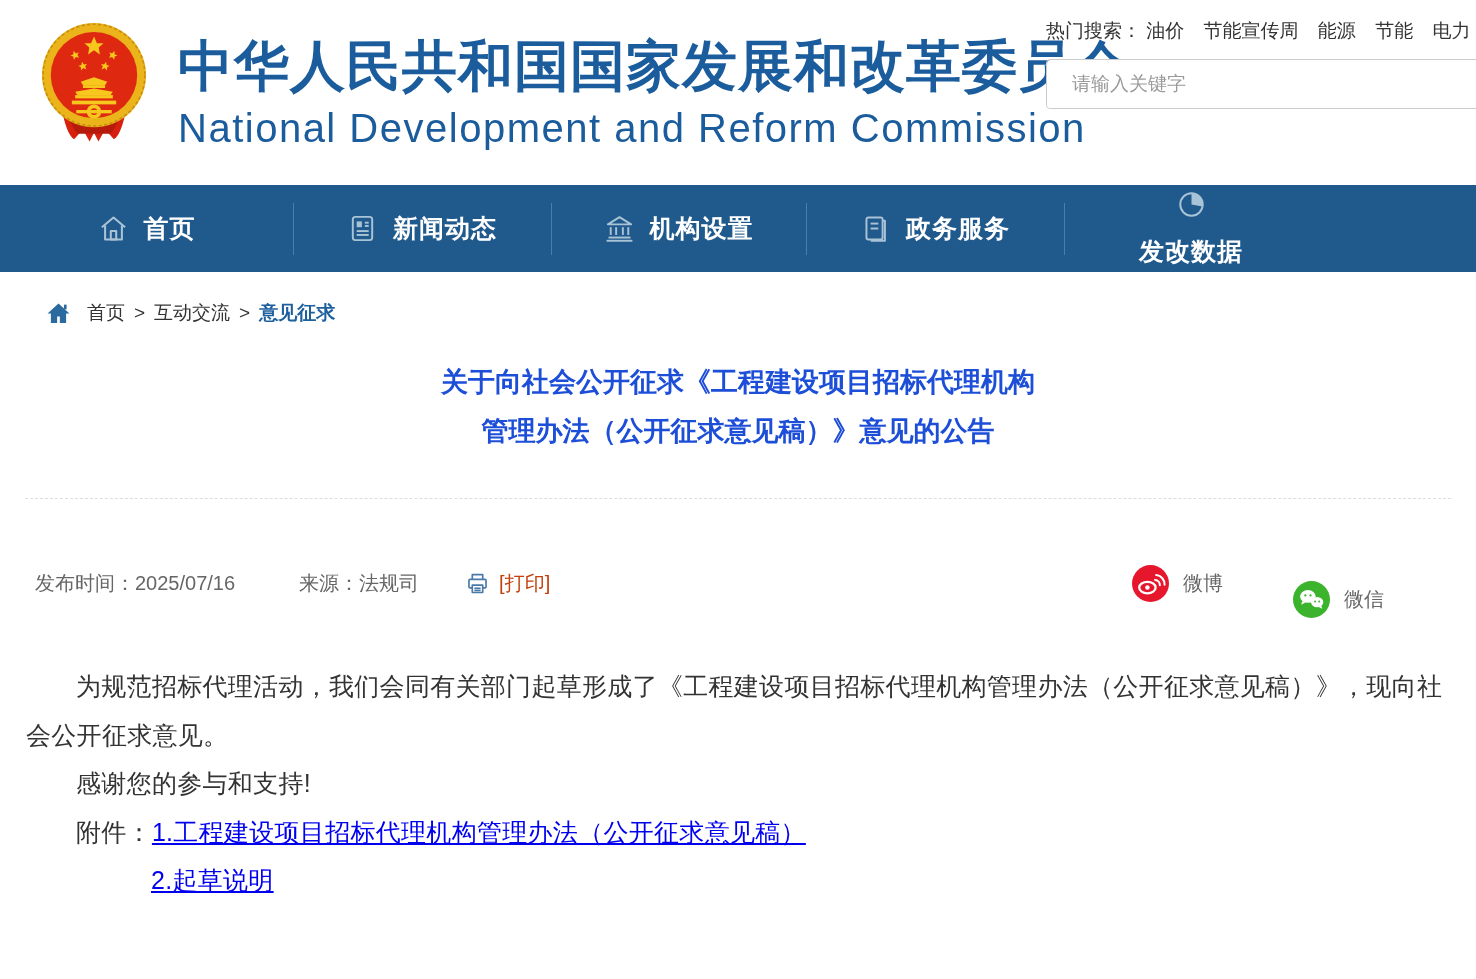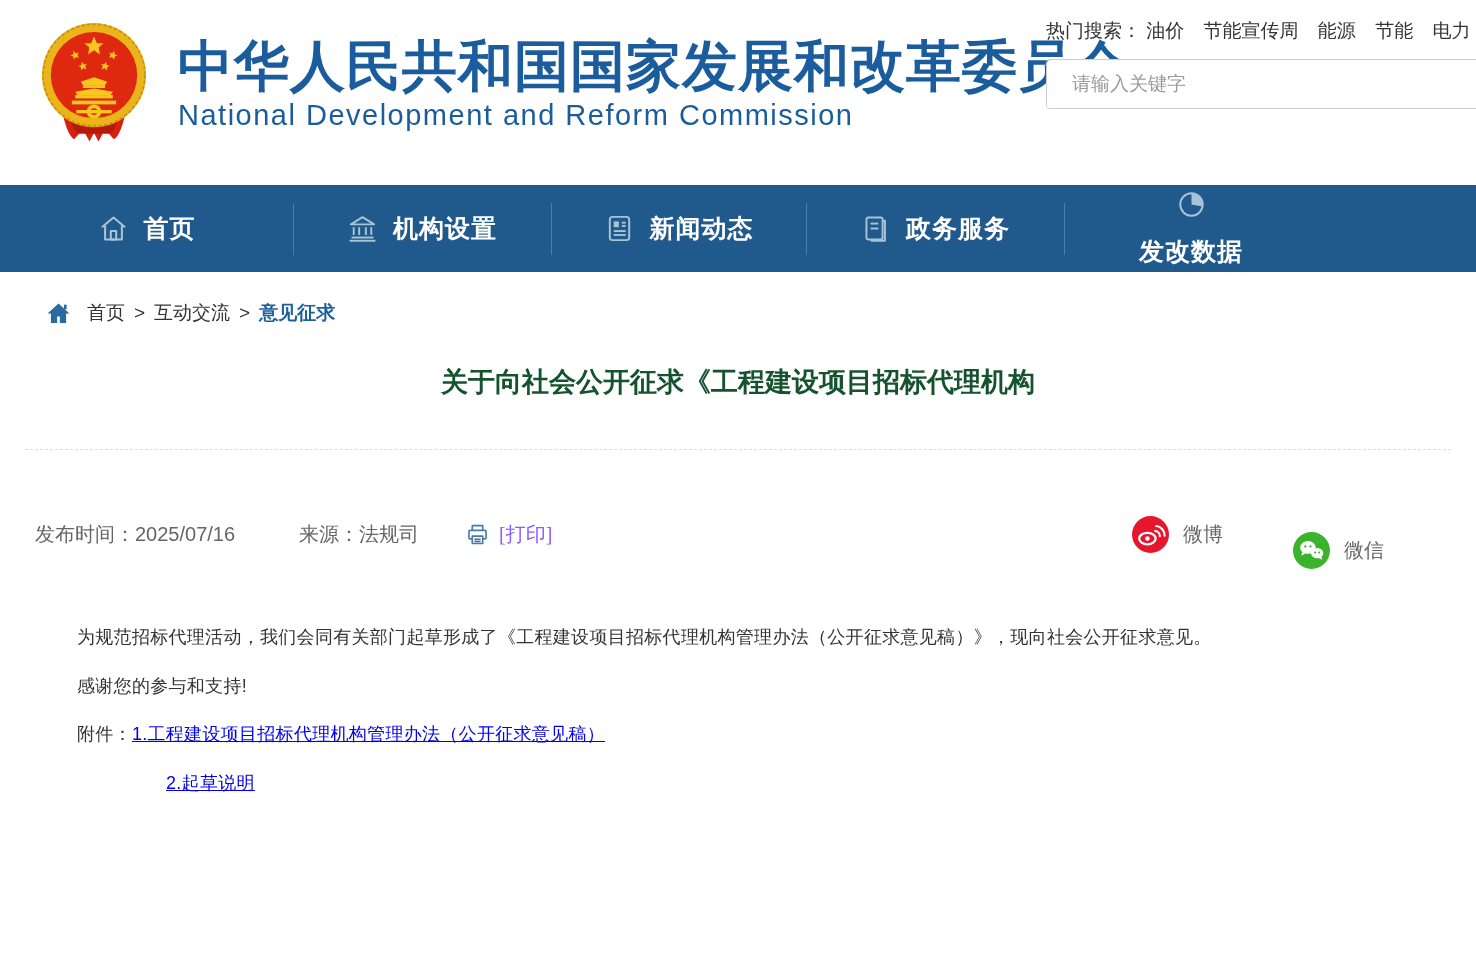--- a/index.html
+++ b/index.html
@@ -4,21 +4,21 @@
 <style>
   * { margin:0; padding:0; box-sizing:border-box; }
   html,body { width:1476px; height:979px; overflow:hidden; background:#fff;
     font-family:"Liberation Sans","DejaVu Sans",sans-serif; }
 
   
   .top-header { position:relative; height:185px; background:#fff; }
   .emblem { position:absolute; left:38px; top:22px; width:112px; height:124px; }
   .site-titles { position:absolute; left:178px; top:36px; color:#1b5c9d; }
   .site-title-zh { font-size:55px; font-weight:bold; letter-spacing:1px; line-height:60px; }
-  .site-title-en { font-size:29px; font-weight:500; letter-spacing:1.5px; margin-top:3px; }
+  .site-title-en { font-size:40px; font-weight:500; letter-spacing:1.5px; margin-top:10px; }
 
   .search-area { position:absolute; left:1046px; top:18px; width:470px; }
   .hot-search { font-size:19px; color:#333; white-space:nowrap; }
   .hot-search .term { margin-right:14px; cursor:pointer; }
   .search-box { margin-top:15px; width:460px; height:50px; border:1px solid #ccc;
     border-radius:4px; display:flex; align-items:center; }
   .search-box input { border:none; outline:none; width:100%; height:100%;
     padding-left:25px; font-size:19px; color:#333; border-radius:4px;
     font-family:"Liberation Sans","DejaVu Sans",sans-serif; }
   .search-box input::placeholder { color:#9a9a9a; }
@@ -40,39 +40,39 @@
 
   
   .breadcrumb { padding:28px 0 0 45px; display:flex; align-items:center;
     font-size:19px; color:#333; gap:9px; }
   .breadcrumb .home-ico { width:27px; height:25px; margin-right:6px; }
   .breadcrumb .crumb { cursor:pointer; }
   .breadcrumb .sep { color:#333; }
   .breadcrumb .current { color:#1e5f9e; font-weight:bold; }
 
   
-  .article-title { margin-top:32px; text-align:center; color:#14532d;
+  .article-title { margin-top:32px; text-align:center; color:#1d4ed8;
     font-size:27px; font-weight:bold; line-height:49px; }
   .dashed-rule { margin:42px 25px 0 25px; border:none; border-top:1px dashed #ddd; height:0; }
 
   .meta-row { margin-top:50px; padding:0 92px 0 35px; display:flex; align-items:center;
     font-size:20px; color:#666; }
   .meta-item { white-space:nowrap; }
   .meta-source { margin-left:64px; }
   .print-group { margin-left:46px; display:flex; align-items:center; gap:9px; cursor:pointer; }
   .print-group svg { width:25px; height:25px; }
-  .print-link { color:#8b5cf6;font-family:Liberation Serif, serif; }
+  .print-link { color:#c2410c; }
   .share-group { margin-left:auto; display:flex; align-items:center; gap:14px; }
   .share-group .share-item { display:flex; align-items:center; gap:14px; cursor:pointer; }
   .share-item + .share-item { margin-left:56px;margin-top:32px; }
   .share-item svg { width:37px; height:37px; }
   .share-label { color:#666; font-size:20px; }
 
   
-  .content { margin-top:44px; padding:0 30px 0 41px; font-size:18px; color:#333;
+  .content { margin-top:44px; padding:0 30px 0 26px; font-size:25px; color:#333;
     line-height:48.5px; letter-spacing:0.3px; }
   .content p { margin:0; }
   .indent { text-indent:2em; }
   .att-line2 { text-indent:125px; }
   a.plain-link { color:#0000ee; text-decoration:none; cursor:pointer; }
   a.u-link { color:#0000ee; text-decoration:underline; cursor:pointer; }
 </style>
 </head>
 <body>
 
@@ -129,41 +129,41 @@
 <nav class="main-nav">
   <div class="nav-item">
     <svg viewBox="0 0 24 24" fill="none" stroke="#a9c3d6" stroke-width="1.6" stroke-linejoin="round">
       <path d="M3 11 L12 3.5 L21 11"></path>
         <path d="M5.5 9.6 V20.5 H18.5 V9.6"></path>
         <rect x="9.9" y="14" width="4.2" height="6.5"></rect>
     </svg>
     <span>首页</span>
   </div>
   <div class="nav-item">
+    <svg viewBox="0 0 24 24" fill="none" stroke="#a9c3d6" stroke-width="1.5">
+      <rect x="4.5" y="3" width="15" height="18" rx="2"></rect>
+        <rect x="7.5" y="6.5" width="4" height="4.5" fill="#a9c3d6" stroke="none"></rect>
+        <line x1="13.8" y1="7.5" x2="16.8" y2="7.5"></line>
+        <line x1="13.8" y1="10" x2="16.8" y2="10"></line>
+        <line x1="7.5" y1="14" x2="16.8" y2="14"></line>
+        <line x1="7.5" y1="17" x2="16.8" y2="17"></line>
+    </svg>
+    <span>新闻动态</span>
+  </div>
+  <div class="nav-item">
     <svg viewBox="0 0 24 24" fill="none" stroke="#a9c3d6" stroke-width="1.5" stroke-linejoin="round">
       <path d="M3 8.8 L12 3.2 L21 8.8 Z"></path>
         <line x1="5.2" y1="11" x2="5.2" y2="17"></line>
         <line x1="9.4" y1="11" x2="9.4" y2="17"></line>
         <line x1="14.6" y1="11" x2="14.6" y2="17"></line>
         <line x1="18.8" y1="11" x2="18.8" y2="17"></line>
         <line x1="3.5" y1="19" x2="20.5" y2="19"></line>
         <line x1="2" y1="21.5" x2="22" y2="21.5"></line>
     </svg>
     <span>机构设置</span>
-  </div>
-  <div class="nav-item">
-    <svg viewBox="0 0 24 24" fill="none" stroke="#a9c3d6" stroke-width="1.5">
-      <rect x="4.5" y="3" width="15" height="18" rx="2"></rect>
-        <rect x="7.5" y="6.5" width="4" height="4.5" fill="#a9c3d6" stroke="none"></rect>
-        <line x1="13.8" y1="7.5" x2="16.8" y2="7.5"></line>
-        <line x1="13.8" y1="10" x2="16.8" y2="10"></line>
-        <line x1="7.5" y1="14" x2="16.8" y2="14"></line>
-        <line x1="7.5" y1="17" x2="16.8" y2="17"></line>
-    </svg>
-    <span>新闻动态</span>
   </div>
   <div class="nav-item">
     <svg viewBox="0 0 24 24" fill="none" stroke="#a9c3d6" stroke-width="1.5" stroke-linejoin="round">
       <rect x="5" y="3.5" width="12.5" height="17" rx="1.5"></rect>
         <path d="M17.5 6 h1.8 v15.5 h-11"></path>
         <line x1="8.2" y1="8.2" x2="14.2" y2="8.2"></line>
         <line x1="8.2" y1="12" x2="14.2" y2="12"></line>
     </svg>
     <span>政务服务</span>
   </div>
@@ -184,20 +184,21 @@
   <span class="crumb">首页</span>
   <span class="sep">&gt;</span>
   <span class="crumb">互动交流</span>
   <span class="sep">&gt;</span>
   <span class="current">意见征求</span>
 </div>
 
 <main>
   <h1 class="article-title">
     <div>关于向社会公开征求《工程建设项目招标代理机构</div>
+    <div>管理办法（公开征求意见稿）》意见的公告</div>
   </h1>
 
   <hr class="dashed-rule">
 
   <div class="meta-row">
     <span class="meta-item"><span>发布时间：</span><span>2025/07/16</span></span>
     <span class="meta-item meta-source"><span>来源：</span><span>法规司</span></span>
     <span class="print-group">
       <svg viewBox="0 0 24 24" fill="none" stroke="#4a7aa8" stroke-width="1.6" stroke-linejoin="round">
         <path d="M7 8 V3.5 h10 V8"></path>

